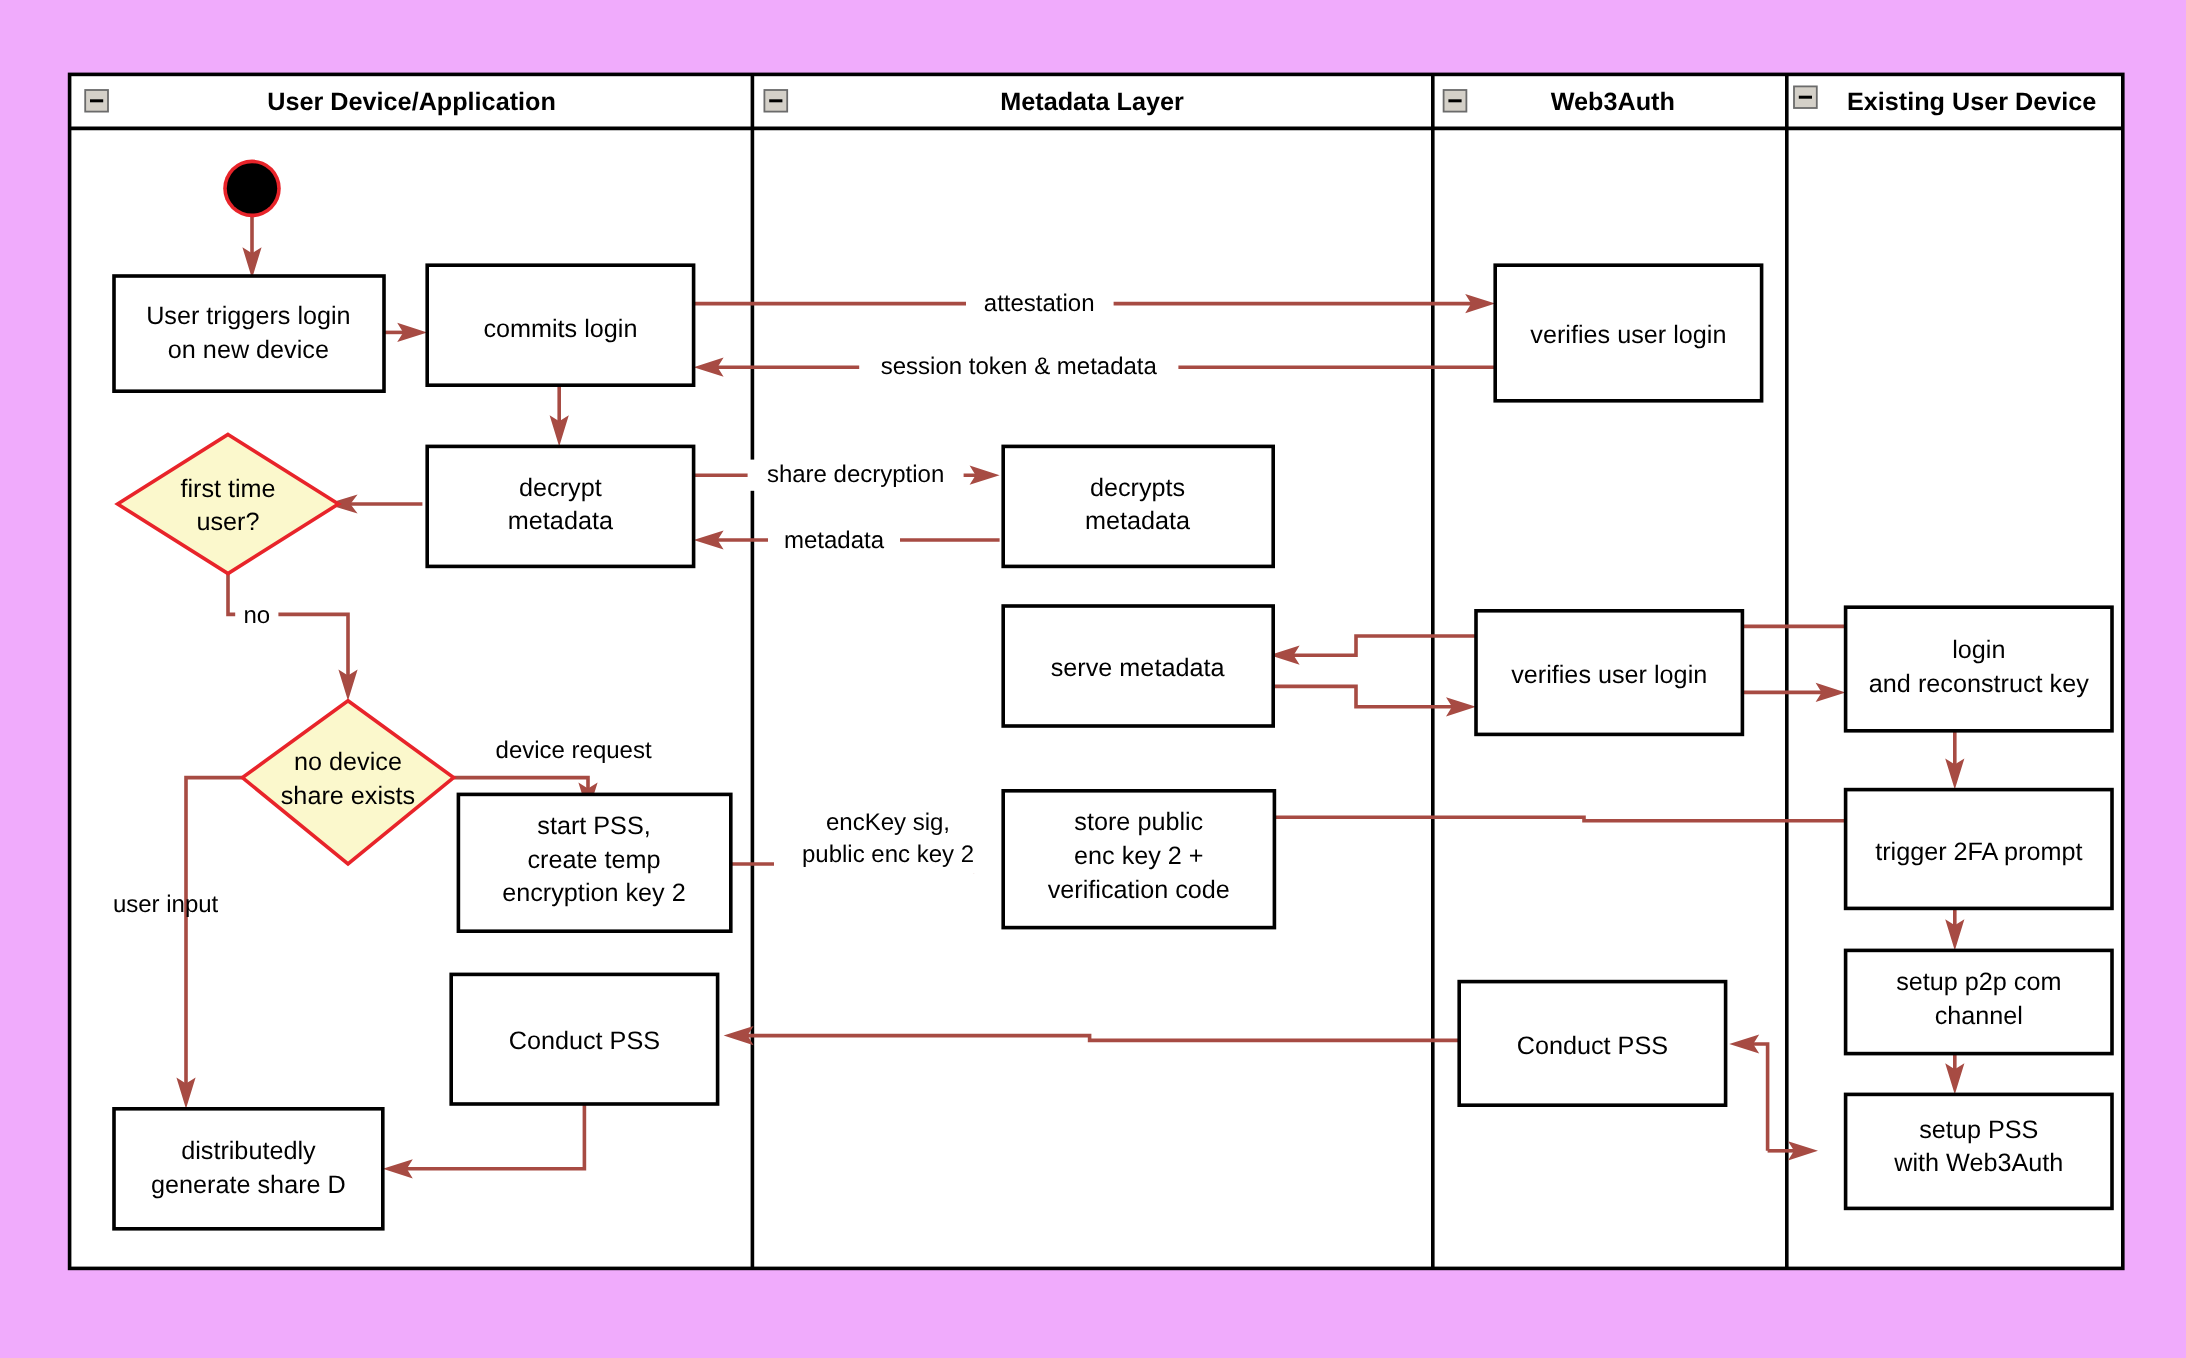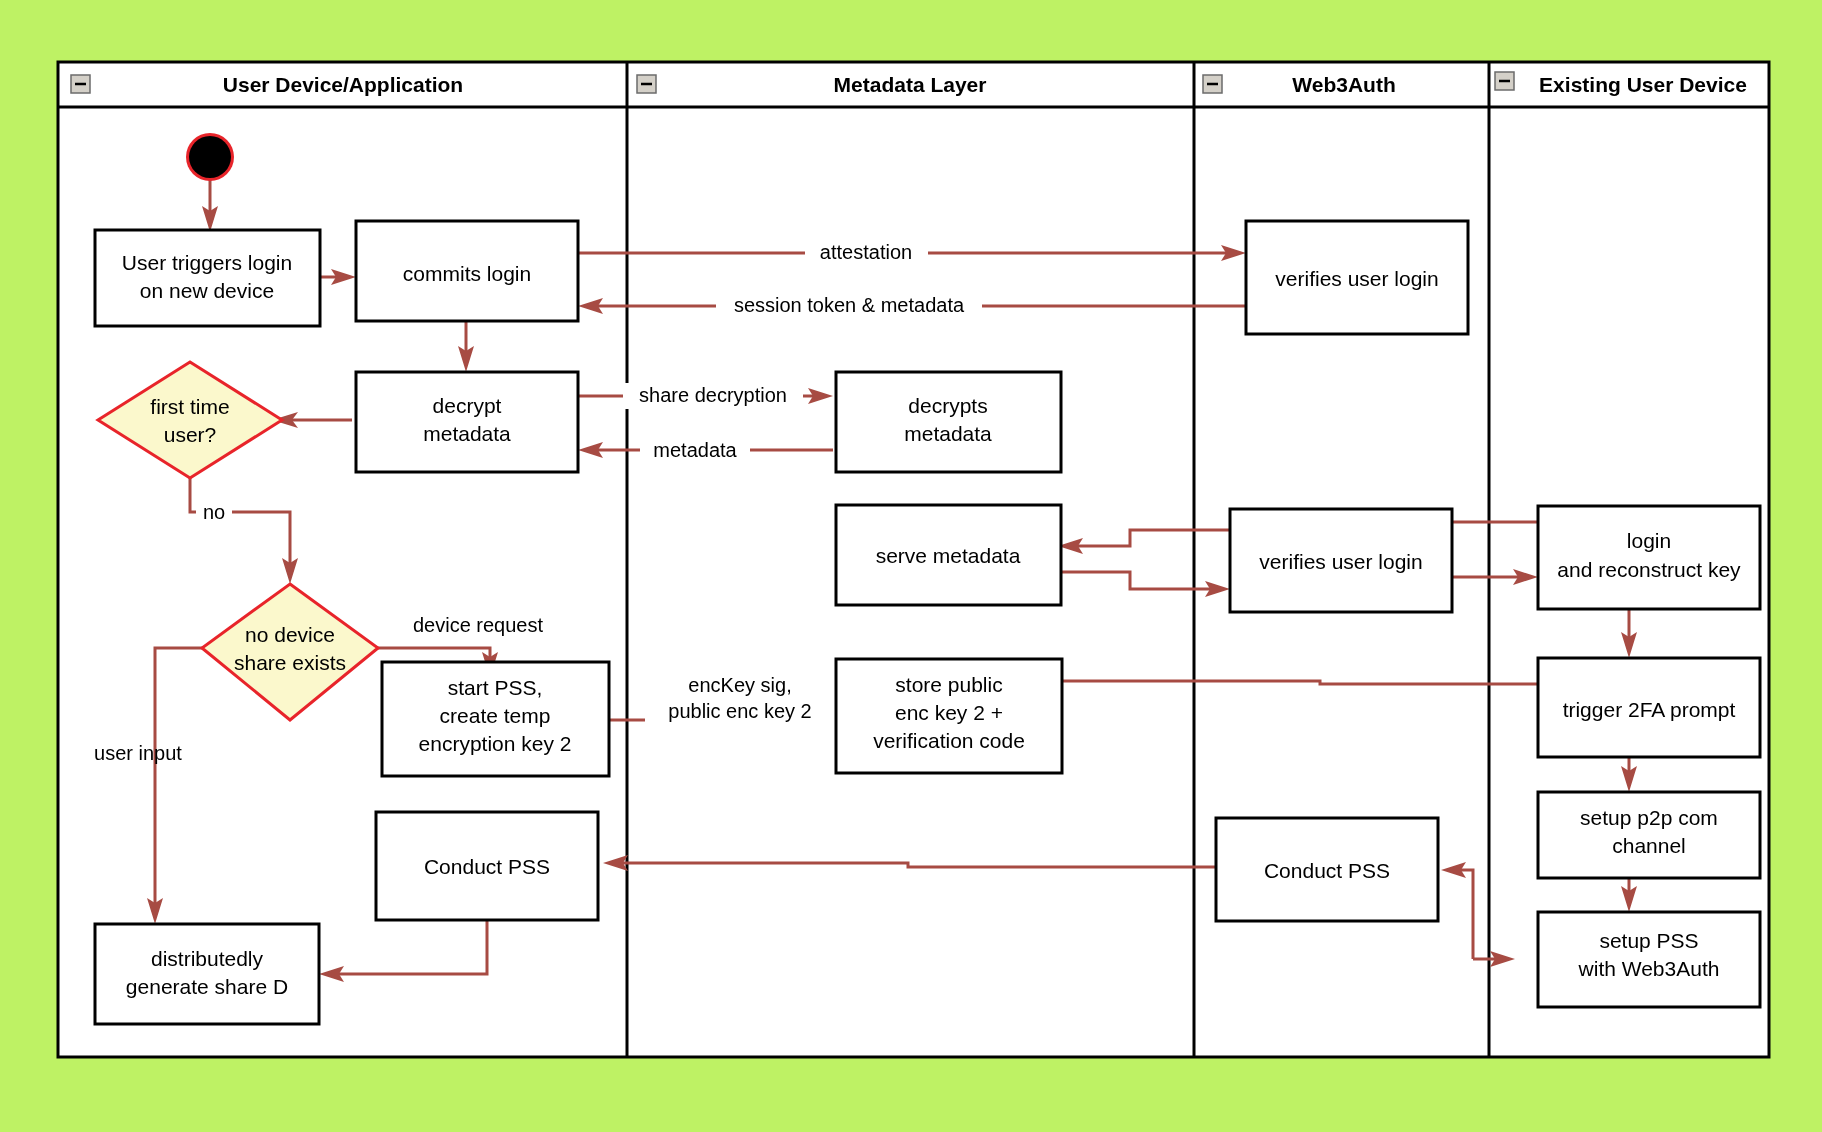--- a/index.html
+++ b/index.html
@@ -10,21 +10,21 @@
   body {
     width: 1822px;
     height: 1132px;
     font-family: "Liberation Sans", sans-serif;
     overflow: hidden;
   }
   #canvas {
     position: relative;
     width: 1822px;
     height: 1132px;
-    background: #bef264;
+    background: #f0abfc;
   }
   svg#diagram {
     position: absolute;
     left: 0;
     top: 0;
     width: 1822px;
     height: 1132px;
   }
   .lane-rect {
     fill: #ffffff;

